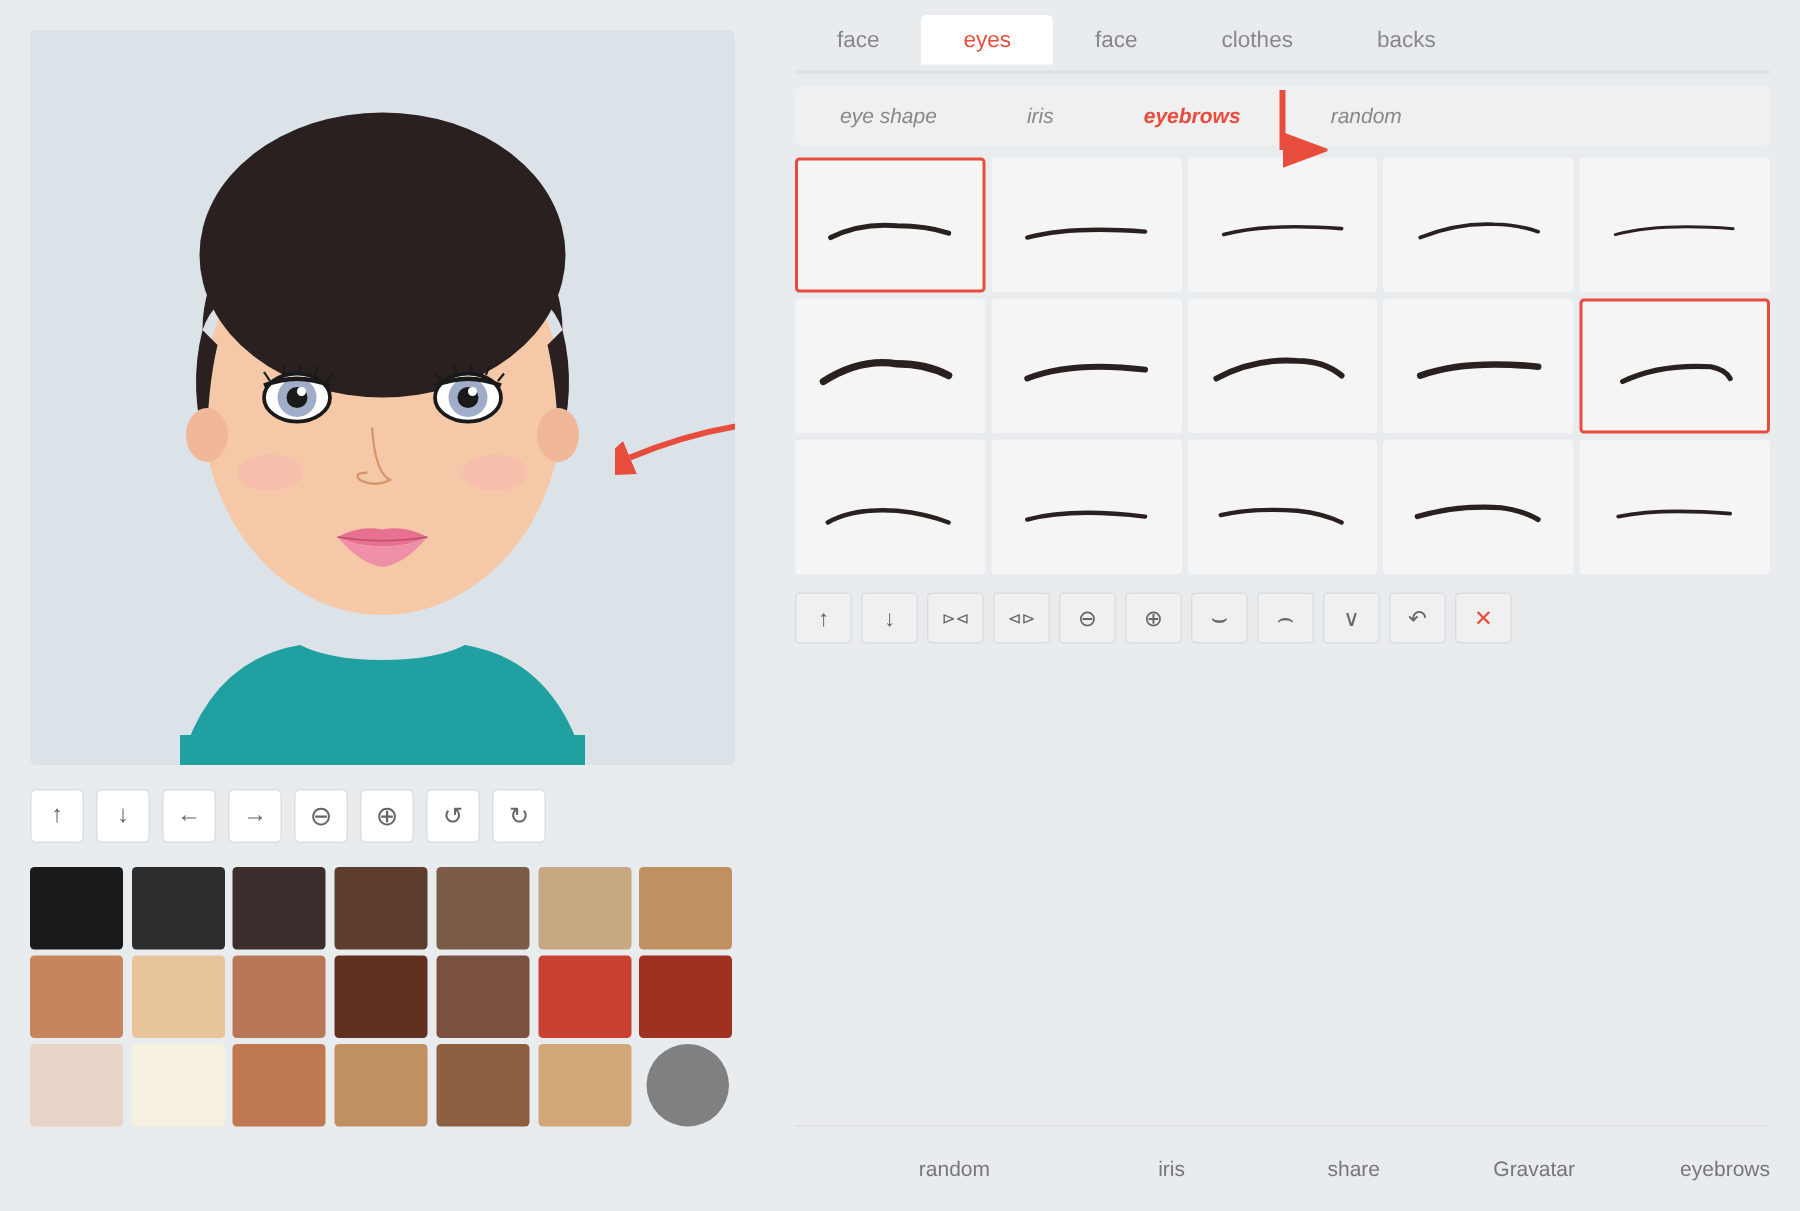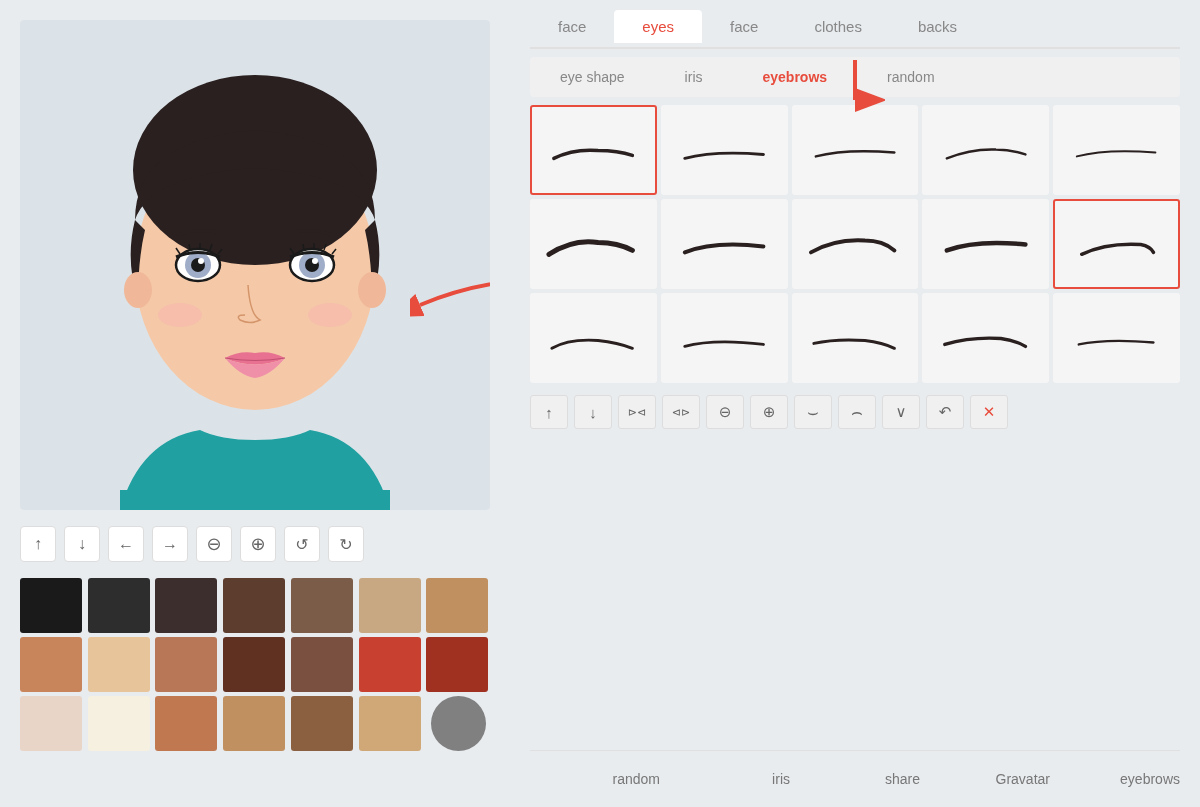--- a/index.html
+++ b/index.html
@@ -118,20 +118,21 @@
       padding: 6px 0;
     }
 
     .sub-tab {
       padding: 6px 30px;
       font-size: 14px;
       color: #888;
       cursor: pointer;
       background: none;
       border: none;
+      font-style: italic;
     }
     .sub-tab.active {
       color: #e74c3c;
       font-weight: bold;
       text-align: right;
     }
 
     
     .eyebrow-grid {
       display: grid;

